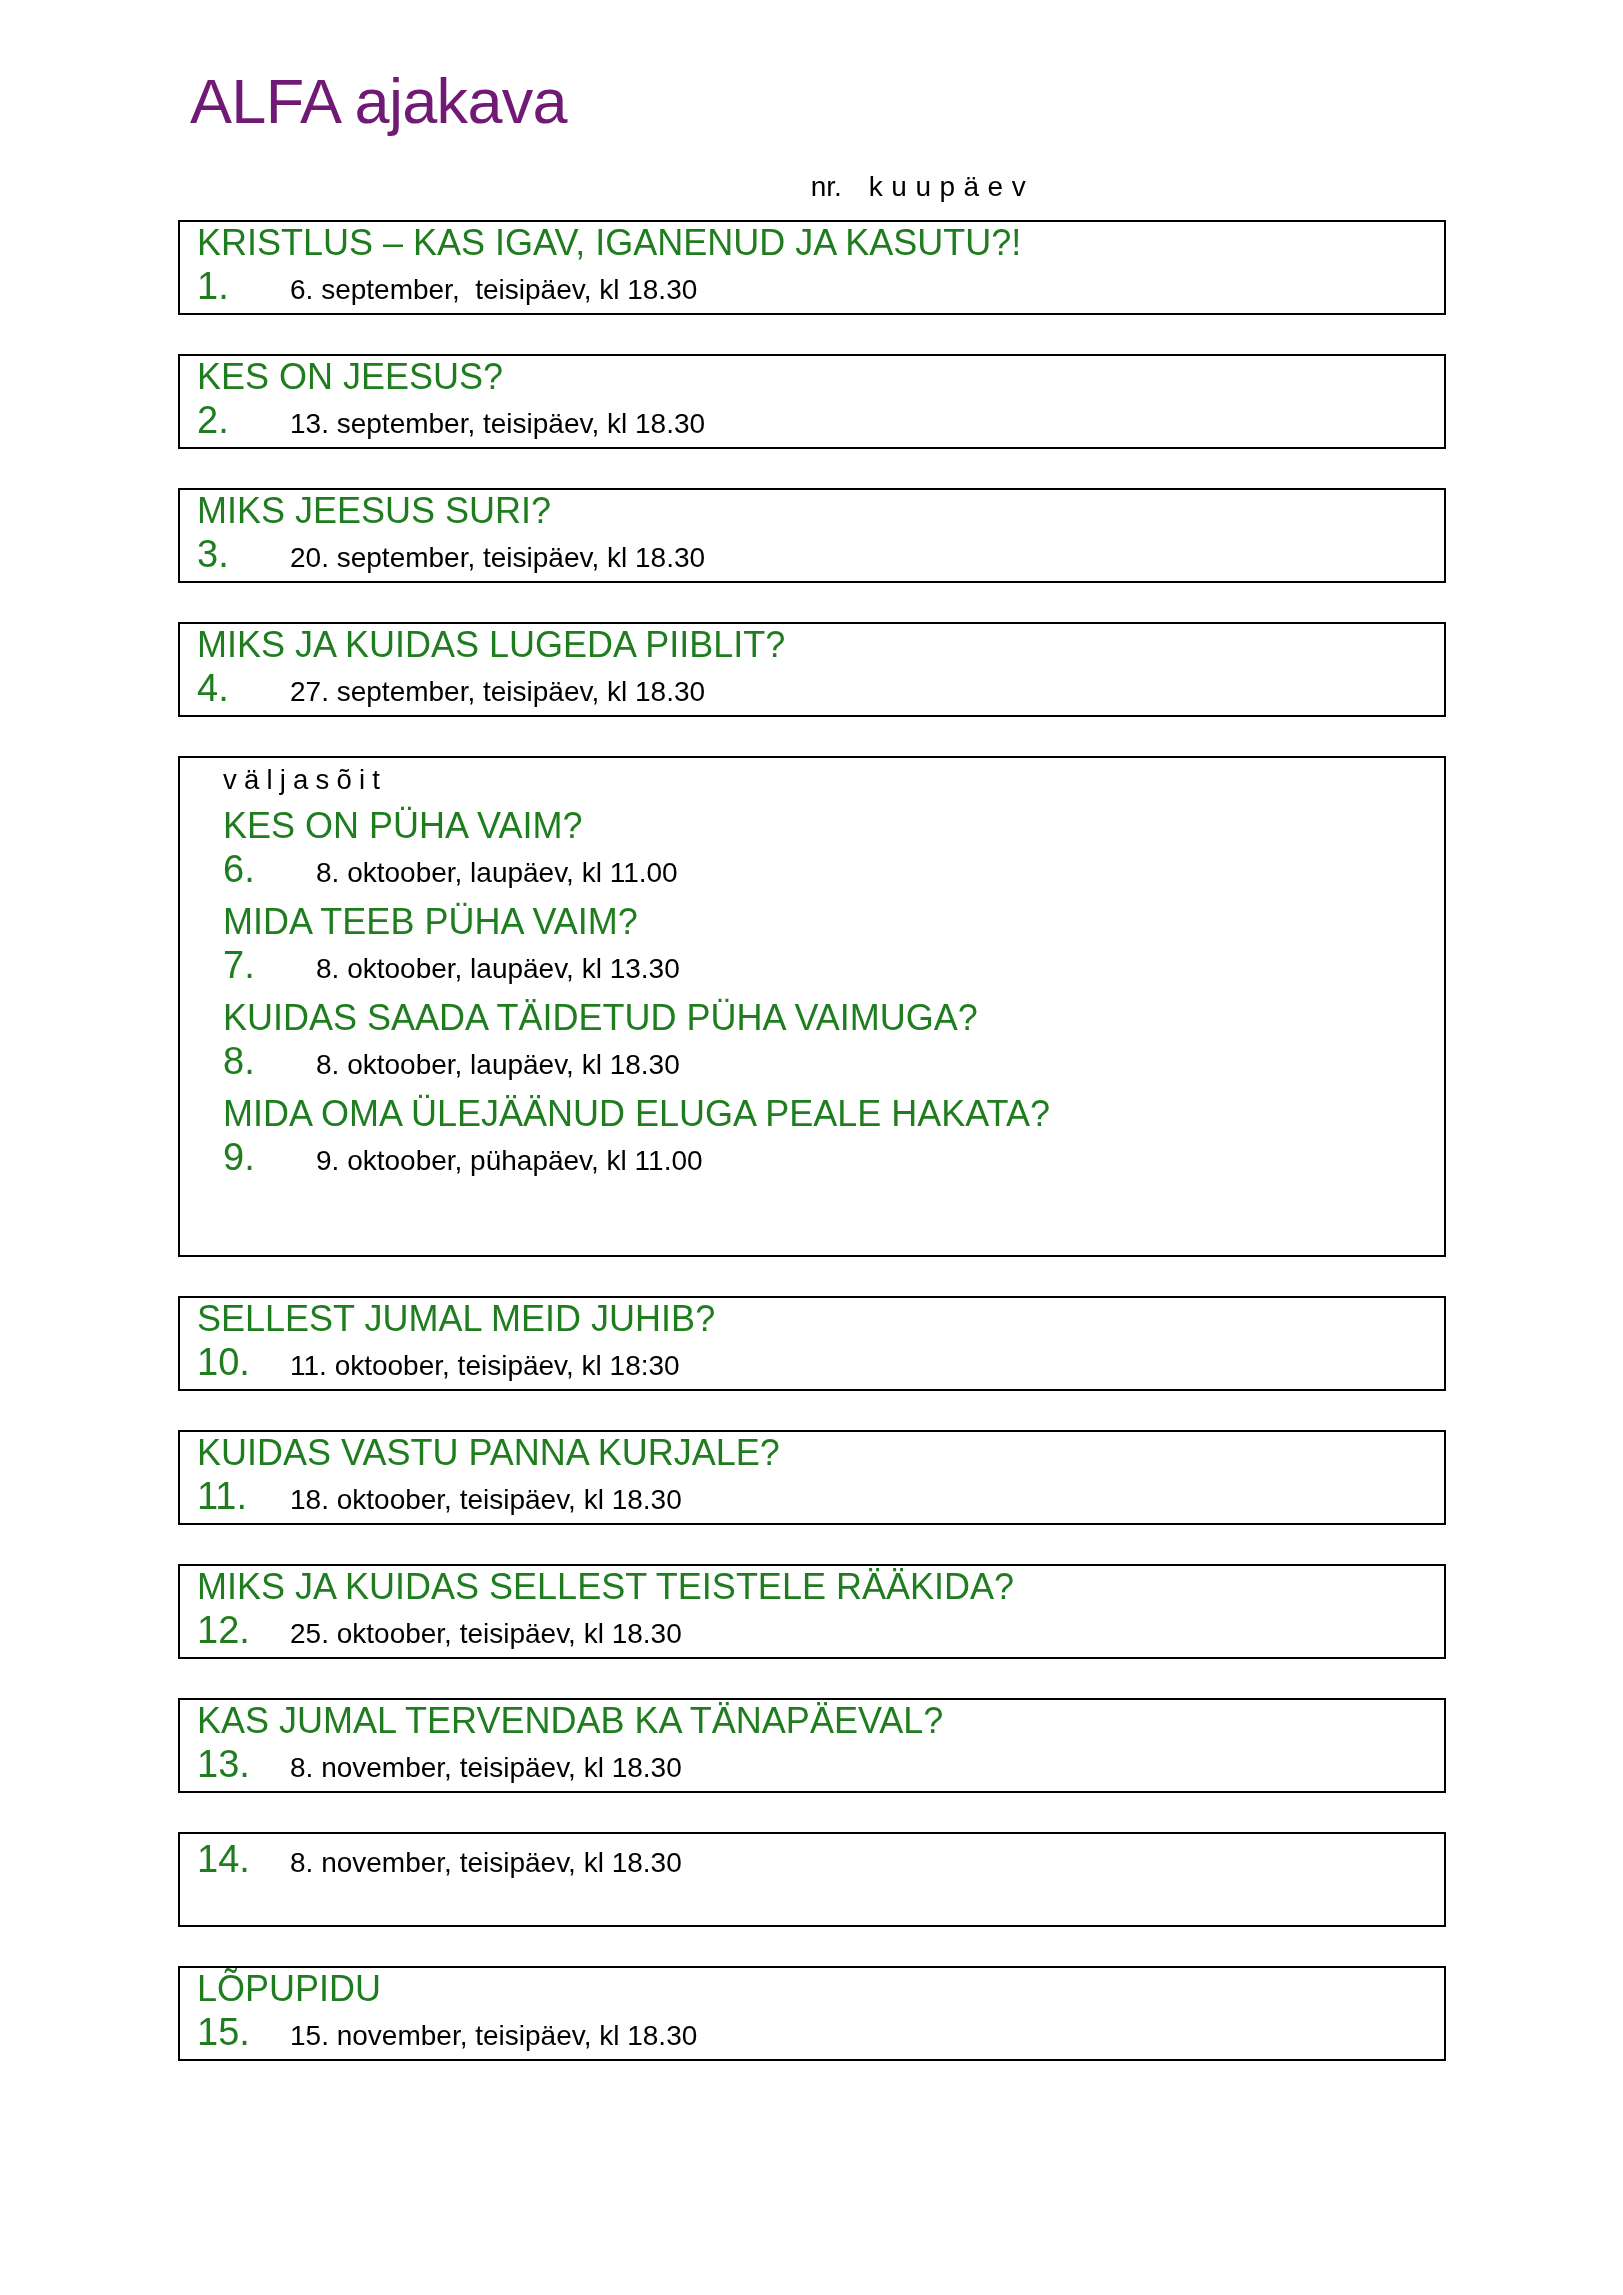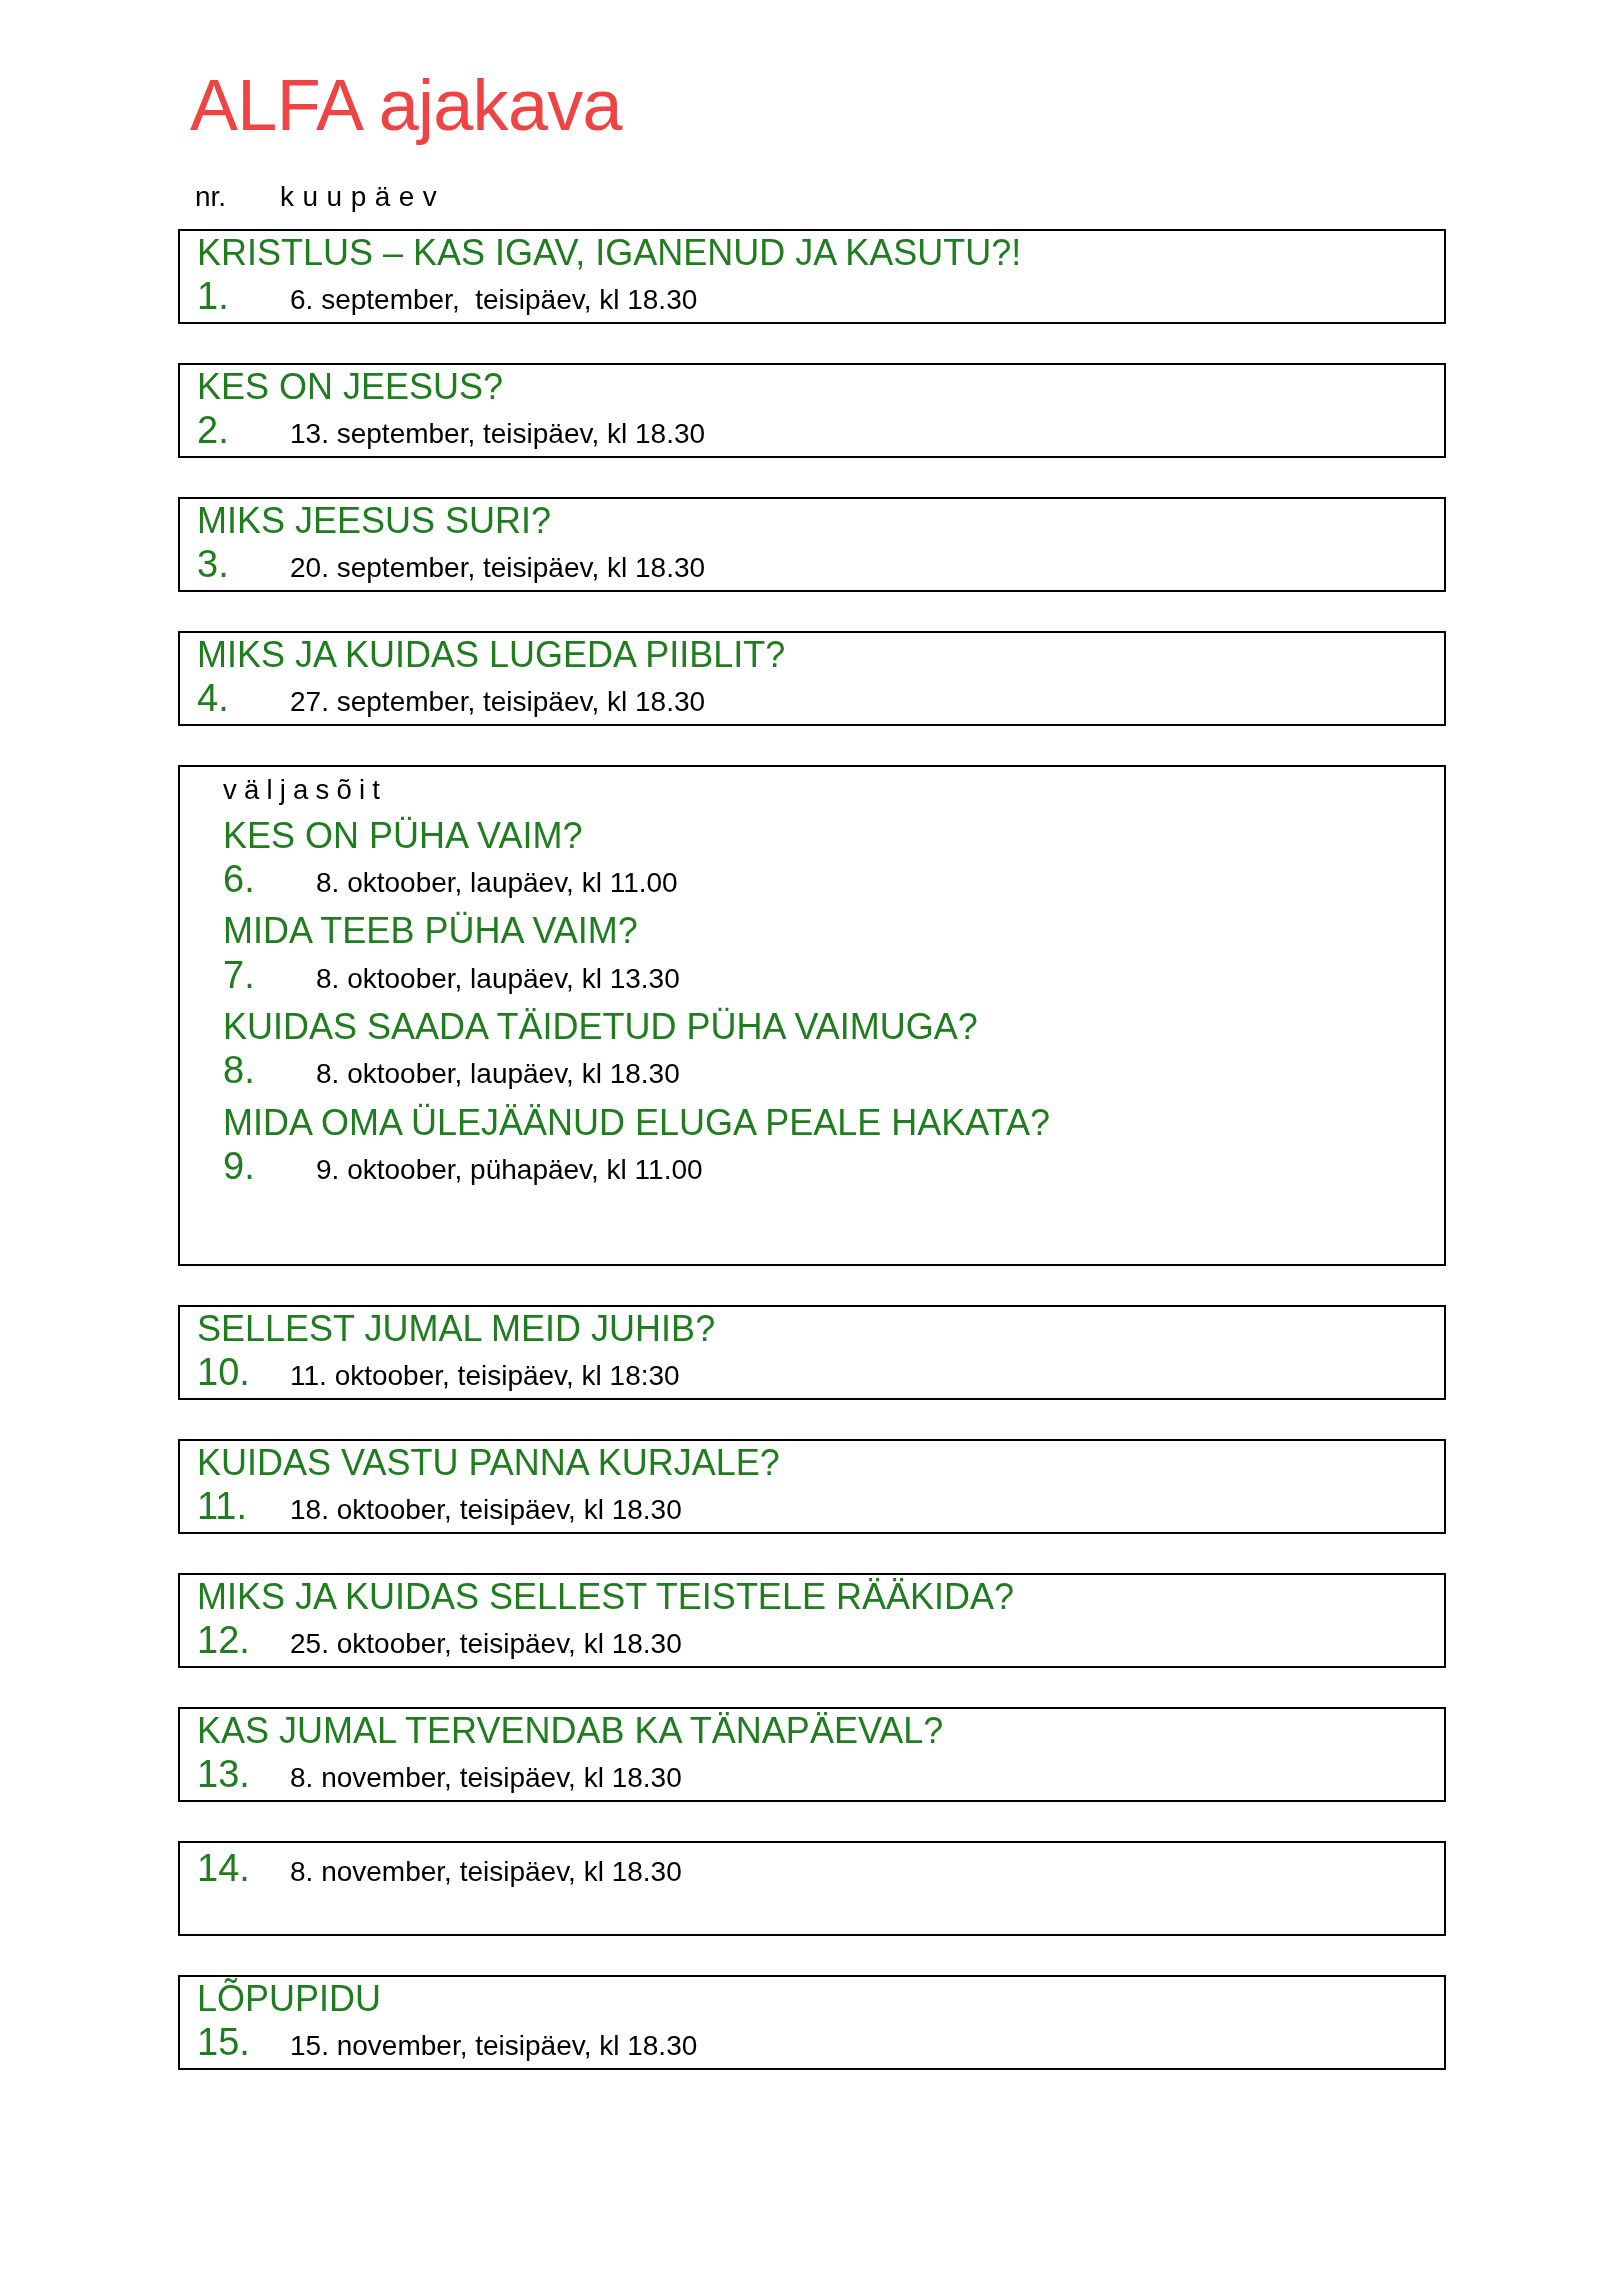--- a/index.html
+++ b/index.html
@@ -9,31 +9,32 @@
   }
   body {
     width: 1623px;
     height: 2295px;
     font-family: "Liberation Sans", "DejaVu Sans", sans-serif;
     color: #000;
     overflow: hidden;
   }
   .page-title {
     margin: 68px 0 0 190px;
-    font-size: 72px;
+    font-size: 63px;
     font-weight: 400;
     line-height: 1.05;
     letter-spacing: -0.7px;
-    color: #ef4444;
+    color: #701a75;
   }
   .col-header {
     margin: 38px 0 0 195px;
     font-size: 28px;
     line-height: 1.1;
     color: #000;
+    text-align: center;
   }
   .col-header .nr {
     display: inline-block;
     width: 85px;
   }
   .col-header .kuupaev {
     letter-spacing: 8.5px;
   }
   .schedule {
     margin: 17px 0 0 178px;

